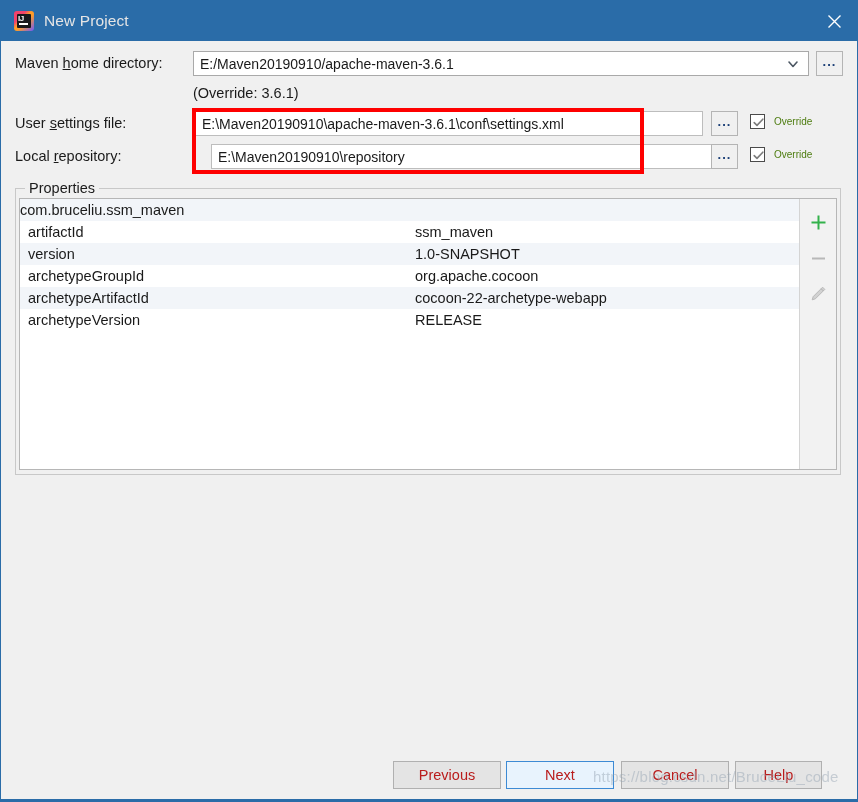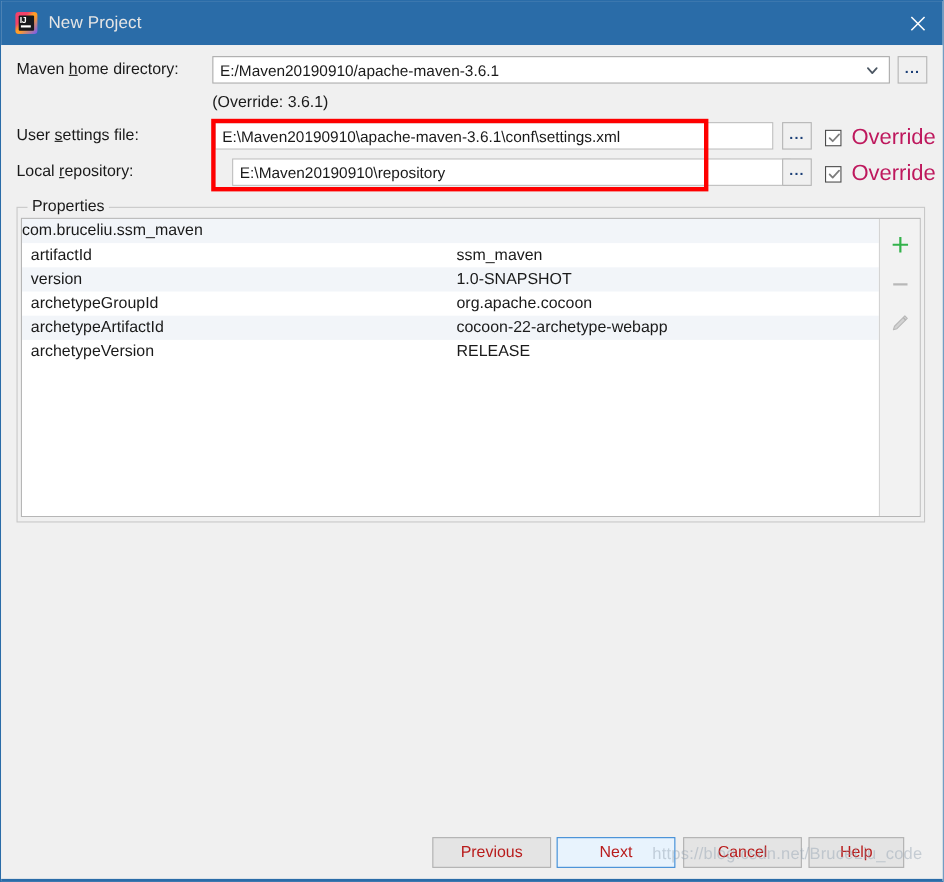--- a/index.html
+++ b/index.html
@@ -164,22 +164,22 @@
     position: relative;
     flex: 0 0 auto;
   }
   .chk-box .tick {
     position: absolute;
     left: 1px; top: 0px;
     width: 13px; height: 13px;
   }
   .chk-label {
     margin-left: 9px;
-    font-size: 20px;
-    color: #be185d;
+    font-size: 10px;
+    color: #4d7c0f;
   }
 
   
   .redbox {
     position: absolute;
     box-sizing: border-box;
     border: 4px solid #fe0000;
     pointer-events: none;
     z-index: 6;
   }

